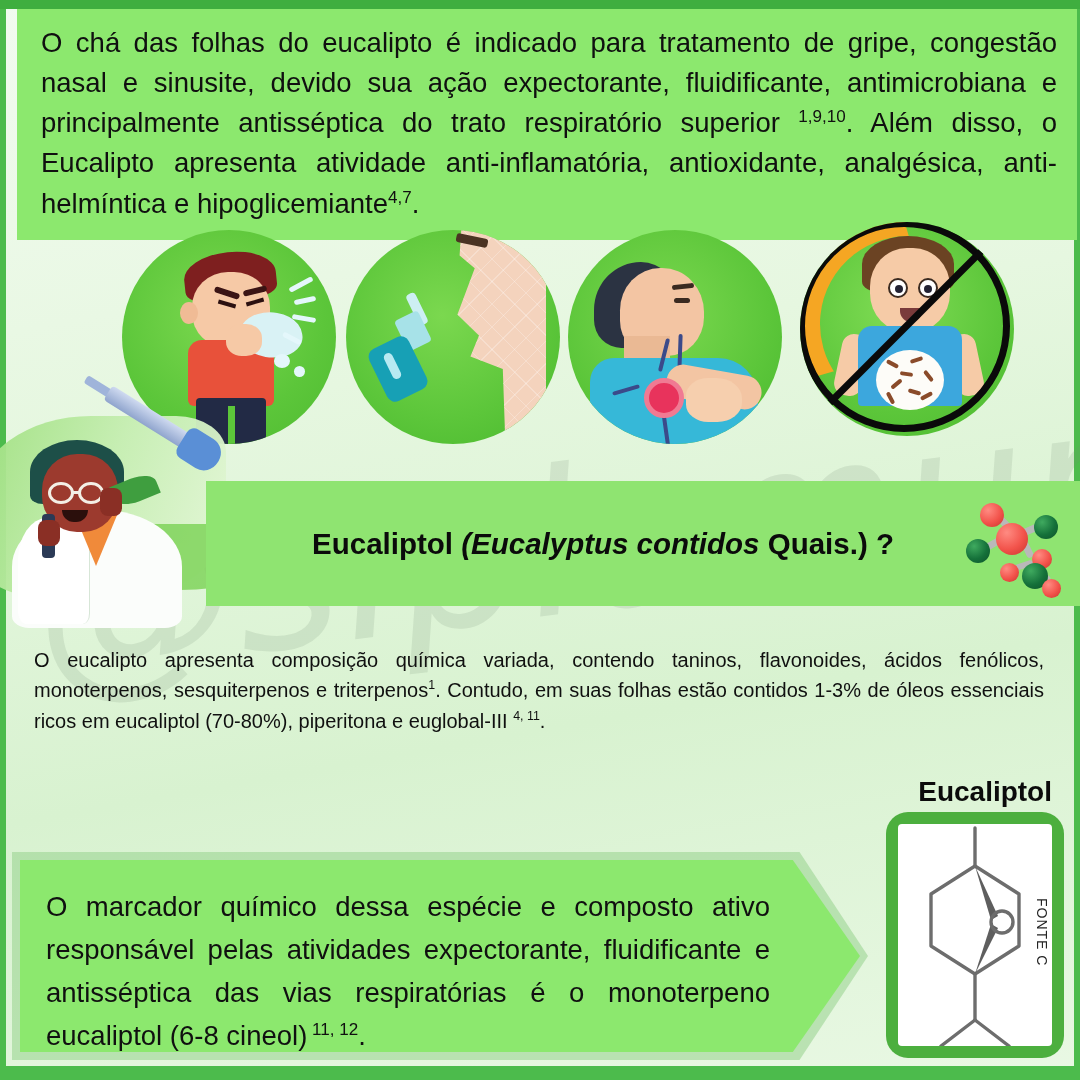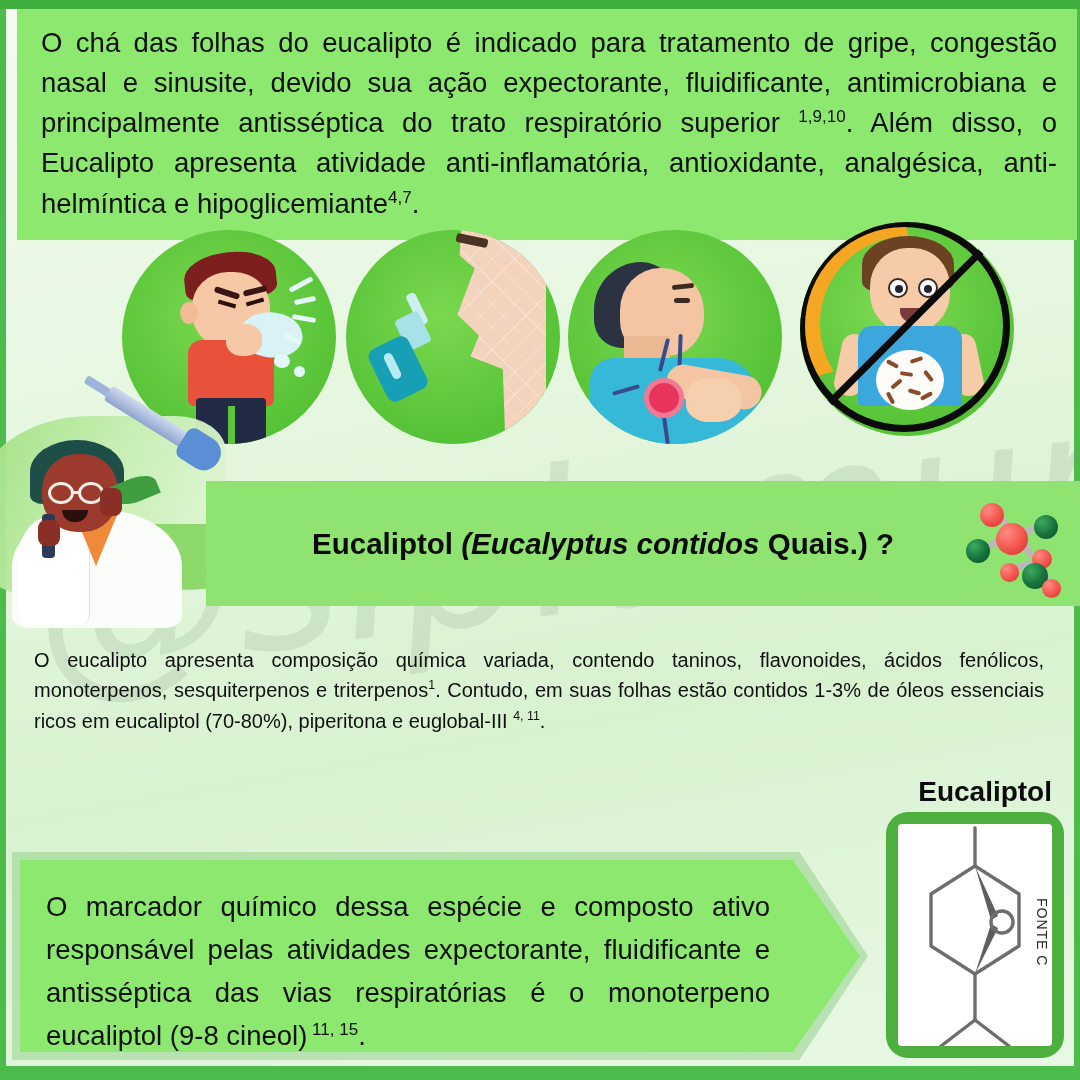--- a/index.html
+++ b/index.html
@@ -442,17 +442,17 @@
         <path d="M77 150 L100 104 L93 100 Z" fill="#5e5e5e"></path>
         <circle cx="104" cy="98" r="11" fill="none" stroke="#6d6d6d" stroke-width="3.4"></circle>
       </svg>
       <div class="fonte">FONTE C</div>
     </div>
   </div>
 
   <div class="para-bottom-wrap">
     <div class="chev-outer"></div>
     <div class="chev-inner">
-      <p class="body-text"><span>O marcador químico dessa espécie e composto ativo responsável pelas atividades expectorante, fluidificante e antisséptica das vias respiratórias é o monoterpeno eucaliptol (9-8 cineol)</span><sup> 11, 15</sup><span>.</span></p>
+      <p class="body-text"><span>O marcador químico dessa espécie e composto ativo responsável pelas atividades expectorante, fluidificante e antisséptica das vias respiratórias é o monoterpeno eucaliptol (6-8 cineol)</span><sup> 11, 12</sup><span>.</span></p>
     </div>
   </div>
 
 </div>
 
 </body></html>

